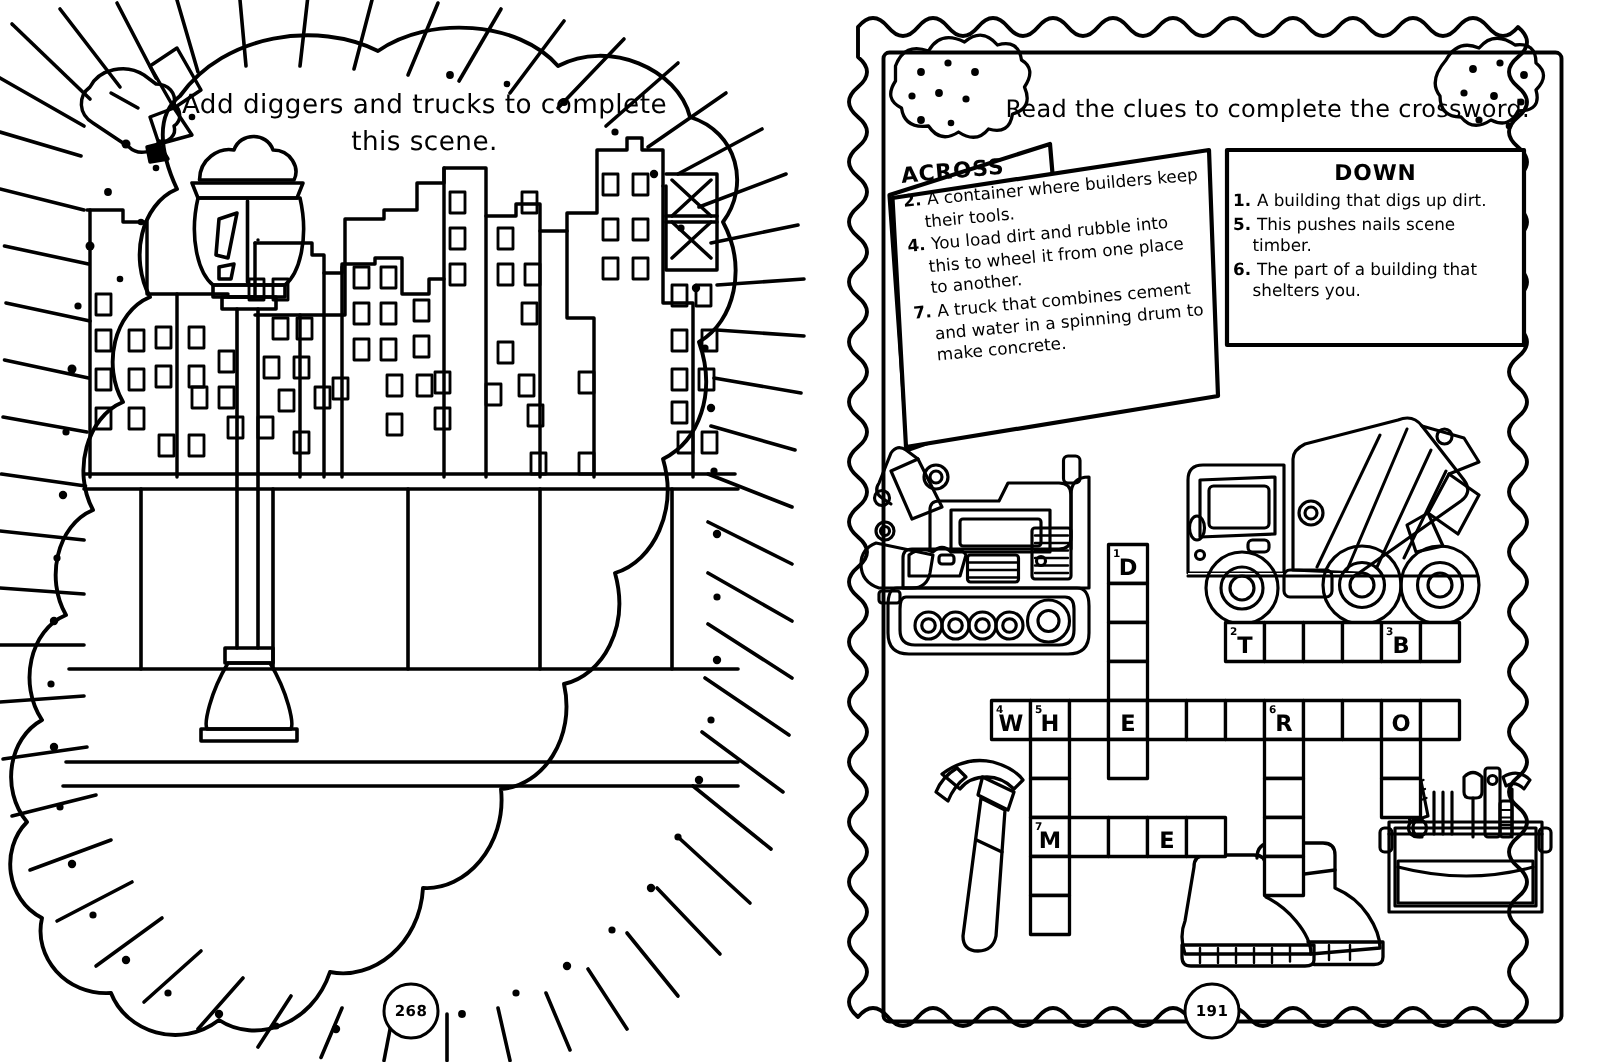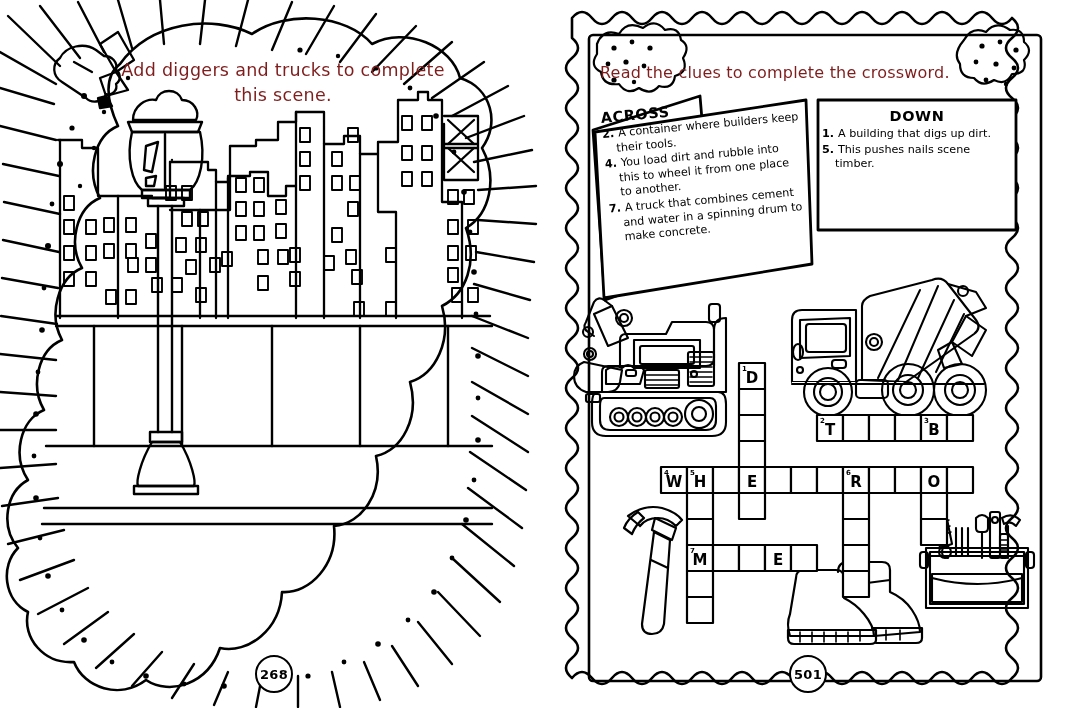--- a/index.html
+++ b/index.html
@@ -6,28 +6,28 @@
   html,body{margin:0;padding:0;background:#fff;}
   body{
     width:1080px;height:708px;overflow:hidden;
     font-family:"DejaVu Sans","Liberation Sans",sans-serif;
     color:#000;
   }
   #page{position:relative;width:1080px;height:708px;background:#fff;}
   .layer{position:absolute;left:0;top:0;width:1080px;height:708px;}
   svg.layer{pointer-events:none;}
   
-  .txt{position:absolute;color:#7f1d1d;}
+  .txt{position:absolute;color:#000000;}
   .hand{font-family:"DejaVu Sans","Liberation Sans",sans-serif;}
   #left-title{
     left:118px;top:58px;width:330px;text-align:center;
     font-size:17.5px;line-height:25px;letter-spacing:.3px;
   }
   #right-title{
-    left:600px;top:62px;width:420px;text-align:left;
+    left:600px;top:62px;width:420px;text-align:right;
     font-size:16px;line-height:22px;letter-spacing:.2px;
   }
   
   .card-head{font-weight:bold;font-size:14.5px;letter-spacing:.6px;}
   #across-card{
     position:absolute;left:600px;top:110px;width:198px;
     transform:rotate(-5.2deg);transform-origin:0 0;
   }
   #across-card .card-head{margin:0 0 2px 0;}
   #down-card{
@@ -35,21 +35,21 @@
   }
   #down-card .card-head{margin:0 0 3px 0;text-align:center;}
   .clue{font-size:11.2px;line-height:14.6px;margin:0 0 1px 0;
         padding-left:13px;text-indent:-13px;}
   .clue b{font-weight:bold;}
   
   .pagenum{
     position:absolute;width:34px;height:34px;border-radius:50%;
     border:2.4px solid #000;background:#fff;
     display:flex;align-items:center;justify-content:center;
-    font-size:13px;font-weight:bold;letter-spacing:.3px;
+    font-size:10px;font-weight:bold;letter-spacing:.3px;
   }
   #pn-left{left:255px;top:655px;}
   #pn-right{left:789px;top:655px;}
   
   .cw-letter{
     position:absolute;font-size:15px;font-weight:bold;
     display:flex;align-items:center;justify-content:center;
     width:26px;height:26px;
   }
   .cw-num{
@@ -637,25 +637,26 @@
         <p class="clue"><b>4. </b><span>You load dirt and rubble into this to wheel it from one place to another.</span></p>
         <p class="clue"><b>7. </b><span>A truck that combines cement and water in a spinning drum to make concrete.</span></p>
       </div>
   </div>
 
   <div id="down-card">
     <div class="card-head">DOWN</div>
     <div id="down-list">
         <p class="clue"><b>1. </b><span>A building that digs up dirt.</span></p>
         <p class="clue"><b>5. </b><span>This pushes nails scene timber.</span></p>
+        <p class="clue"><b>6. </b><span>The part of a building that shelters you.</span></p>
       </div>
   </div>
 
   <div class="pagenum" id="pn-left">268</div>
-  <div class="pagenum" id="pn-right">501</div>
+  <div class="pagenum" id="pn-right">191</div>
 
   <div id="cw-text">
       <div class="cw-num" style="left: 742px; top: 365px;">1</div>
       <div class="cw-letter" style="left: 739px; top: 365px; width: 26px; height: 26px;">D</div>
       <div class="cw-num" style="left: 820px; top: 417px;">2</div>
       <div class="cw-letter" style="left: 817px; top: 417px; width: 26px; height: 26px;">T</div>
       <div class="cw-num" style="left: 924px; top: 417px;">3</div>
       <div class="cw-letter" style="left: 921px; top: 417px; width: 26px; height: 26px;">B</div>
       <div class="cw-num" style="left: 664px; top: 469px;">4</div>
       <div class="cw-letter" style="left: 661px; top: 469px; width: 26px; height: 26px;">W</div>

